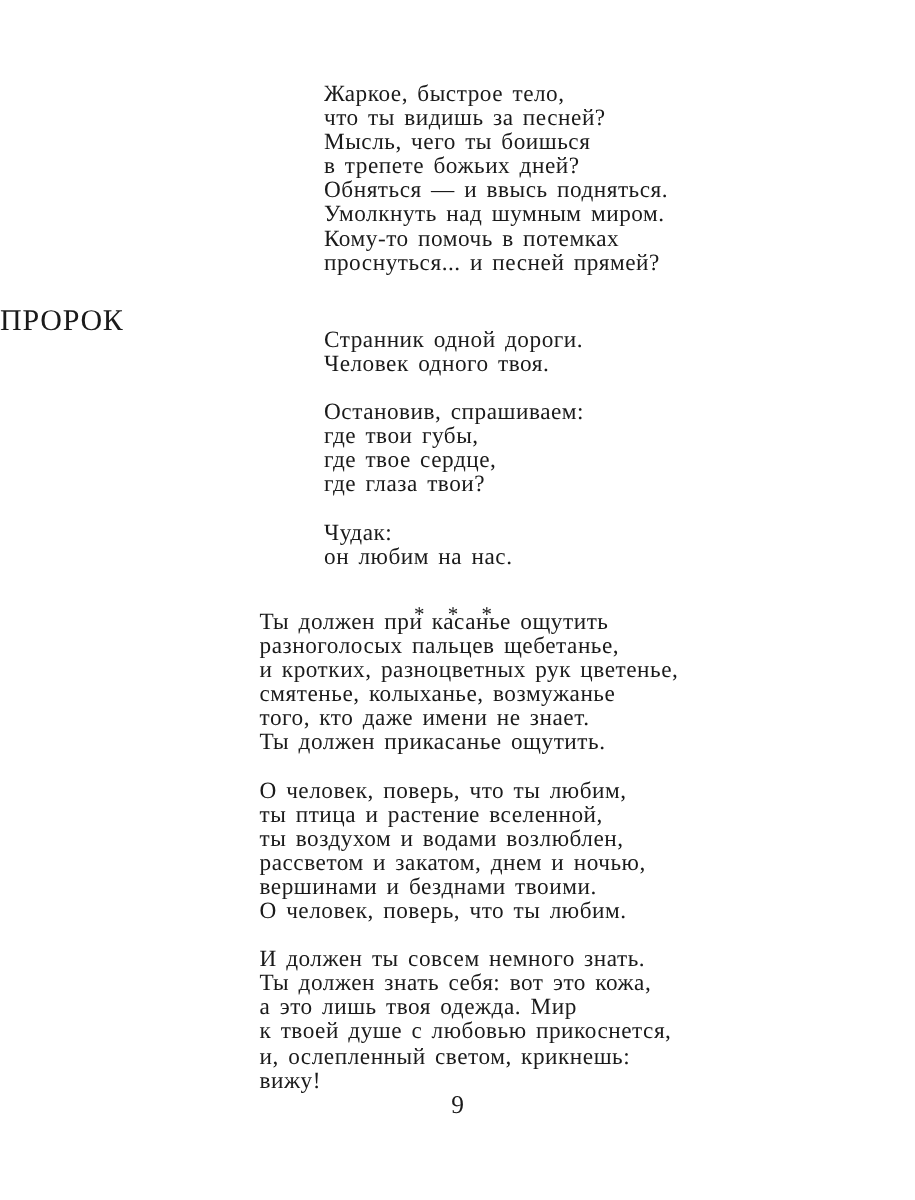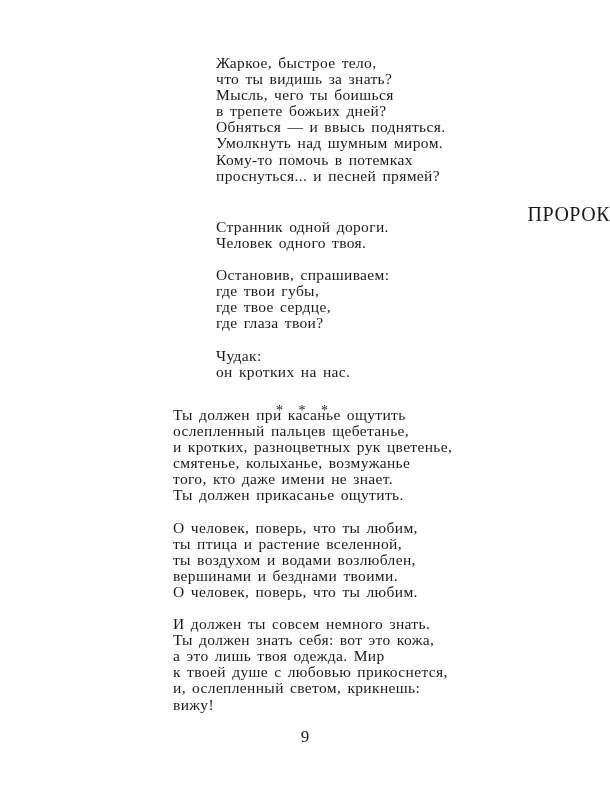--- a/index.html
+++ b/index.html
@@ -1,68 +1,69 @@
 <!DOCTYPE html>
 <html><head>
 <meta charset="utf-8">
 <style>
   html, body { margin: 0; padding: 0; background: #ffffff; }
   body { width: 610px; height: 800px; position: relative; overflow: hidden;
          font-family: "Liberation Serif", "DejaVu Serif", serif; color: #1a1a1a; }
   .block { position: absolute; font-size: 15.5px; line-height: 16.1px; letter-spacing: 0.35px; word-spacing: 2px; }
   .line { white-space: pre; display: block; }
-  .title { position: absolute; left: 0; width: 610px; text-align: right; top: 203px;
+  .title { position: absolute; left: 0; width: 610px; text-align: left; top: 203px;
            font-size: 20px; letter-spacing: 0.5px; }
   .stars { position: absolute; left: 0; width: 610px; text-align: center; top: 403px;
            font-size: 14px; letter-spacing: 6px; }
   .pagenum { position: absolute; left: 0; width: 610px; text-align: center; top: 727px; font-size: 17px; }
   .gap { display: block; height: 16px; }
 </style>
 </head>
 <body>
 
 <div class="block" style="left:216px; top:55px;">
   <span class="line">Жаркое, быстрое тело,</span>
-  <span class="line">что ты видишь за знать?</span>
+  <span class="line">что ты видишь за песней?</span>
   <span class="line">Мысль, чего ты боишься</span>
   <span class="line">в трепете божьих дней?</span>
   <span class="line">Обняться — и ввысь подняться.</span>
   <span class="line">Умолкнуть над шумным миром.</span>
   <span class="line">Кому-то помочь в потемках</span>
   <span class="line">проснуться... и песней прямей?</span>
 </div>
 
 <div class="title">ПРОРОК</div>
 
 <div class="block" style="left:216px; top:219px;">
   <span class="line">Странник одной дороги.</span>
   <span class="line">Человек одного твоя.</span>
   <span class="gap"></span>
   <span class="line">Остановив, спрашиваем:</span>
   <span class="line">где твои губы,</span>
   <span class="line">где твое сердце,</span>
   <span class="line">где глаза твои?</span>
   <span class="gap"></span>
   <span class="line">Чудак:</span>
-  <span class="line">он кротких на нас.</span>
+  <span class="line">он любим на нас.</span>
 </div>
 
 <div class="stars">* * *</div>
 
 <div class="block" style="left:173px; top:407px;">
   <span class="line">Ты должен при касанье ощутить</span>
-  <span class="line">ослепленный пальцев щебетанье,</span>
+  <span class="line">разноголосых пальцев щебетанье,</span>
   <span class="line">и кротких, разноцветных рук цветенье,</span>
   <span class="line">смятенье, колыханье, возмужанье</span>
   <span class="line">того, кто даже имени не знает.</span>
   <span class="line">Ты должен прикасанье ощутить.</span>
   <span class="gap"></span>
   <span class="line">О человек, поверь, что ты любим,</span>
   <span class="line">ты птица и растение вселенной,</span>
   <span class="line">ты воздухом и водами возлюблен,</span>
+  <span class="line">рассветом и закатом, днем и ночью,</span>
   <span class="line">вершинами и безднами твоими.</span>
   <span class="line">О человек, поверь, что ты любим.</span>
   <span class="gap"></span>
   <span class="line">И должен ты совсем немного знать.</span>
   <span class="line">Ты должен знать себя: вот это кожа,</span>
   <span class="line">а это лишь твоя одежда. Мир</span>
   <span class="line">к твоей душе с любовью прикоснется,</span>
   <span class="line">и, ослепленный светом, крикнешь:</span>
   <span class="line">вижу!</span>
 </div>

